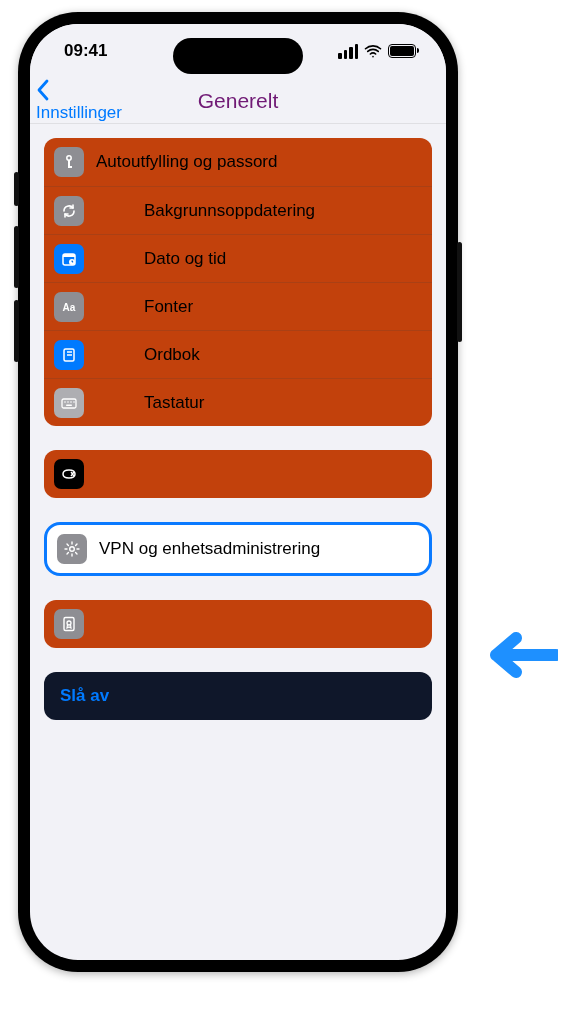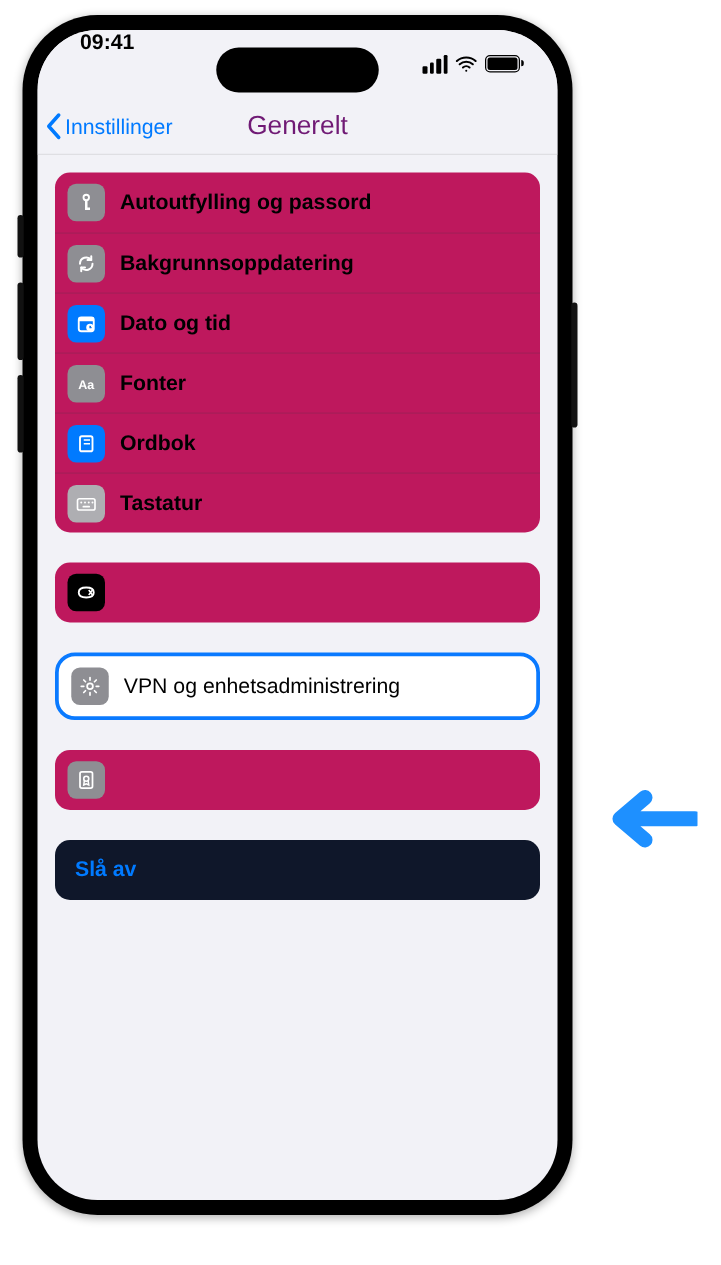--- a/index.html
+++ b/index.html
@@ -32,52 +32,52 @@
     background: #f2f2f7;
     overflow: hidden;
     position: relative;
     display:flex; flex-direction:column;
   }
   .notch {
     position:absolute; top:14px; left:50%; transform:translateX(-50%);
     width:130px; height:36px; background:#000; border-radius:20px; z-index:10;
   }
   .status {
-    height:54px; display:flex; justify-content:space-between;
+    height:54px; display:flex; align-items:center; justify-content:space-between;
     padding:0 30px 0 34px; font-weight:600; font-size:17px; color:#000;
     background:#f2f2f7;
   }
   .status-right { display:flex; align-items:center; gap:6px; }
   .bars { display:flex; align-items:flex-end; gap:2px; }
   .bars span { width:3.5px; background:#000; border-radius:1px; display:block; }
   .bars span:nth-child(1){height:6px;} .bars span:nth-child(2){height:9px;}
   .bars span:nth-child(3){height:12px;} .bars span:nth-child(4){height:15px;}
   .wifi{width:18px;height:18px;}
   .batt{width:28px;height:14px;border:1.5px solid #000;border-radius:4px;position:relative;}
   .batt::after{content:"";position:absolute;right:-4px;top:3px;width:2.5px;height:5px;background:#000;border-radius:0 2px 2px 0;}
   .batt i{position:absolute;left:1px;top:1px;bottom:1px;right:1px;background:#000;border-radius:2px;}
   .nav {
     height:46px; background:#f2f2f7; display:flex; align-items:center; position:relative;
     border-bottom:0.5px solid rgba(0,0,0,.08);
   }
   .back {
-    position:absolute; left:6px; display:flex; align-items:flex-end; color:#007aff;
-    font-size:17px; gap:2px; cursor:pointer;
+    position:absolute; left:6px; display:flex; align-items:flex-start; color:#007aff;
+    font-size:17px; gap:2px; cursor:pointer;flex-direction:column;
   }
   .back svg{width:14px;height:22px;}
   .nav-title{margin:0 auto; font-weight:400; font-size:21px; color:#701a75;}
   .content{flex:1; overflow-y:auto; padding:14px;}
   .group{
-    background:#be185d; border-radius:12px; margin-bottom:24px; overflow:hidden;font-weight:bold;
+    background:#c2410c; border-radius:12px; margin-bottom:24px; overflow:hidden;
   }
   .row{
     display:flex; align-items:center; min-height:48px; padding:6px 12px 6px 10px;
     cursor:pointer; position:relative;
   }
-  .row+.row{border-top:0.5px solid rgba(60,60,67,.18);}
+  .row+.row{border-top:0.5px solid rgba(60,60,67,.18);gap:48px;}
   .ic{
     width:30px;height:30px;border-radius:7px;margin-right:12px;flex:0 0 30px;
     display:flex;align-items:center;justify-content:center;color:#fff;
   }
   .ic svg{width:18px;height:18px;}
   .ic-gray{background:#8e8e93;} .ic-gray2{background:#aeaeb2;}
   .ic-blue{background:#007aff;} .ic-black{background:#000;}
   .label{flex:1;font-size:17px;color:#000;}
   .chev{width:8px;height:14px;flex:0 0 8px;}
   .hl{

